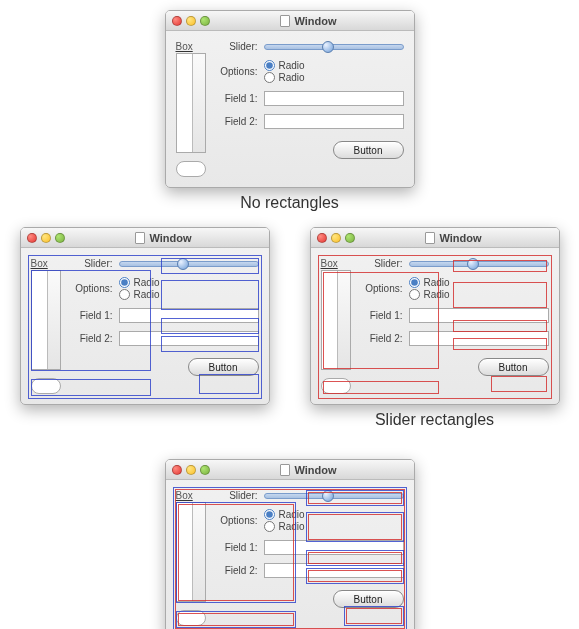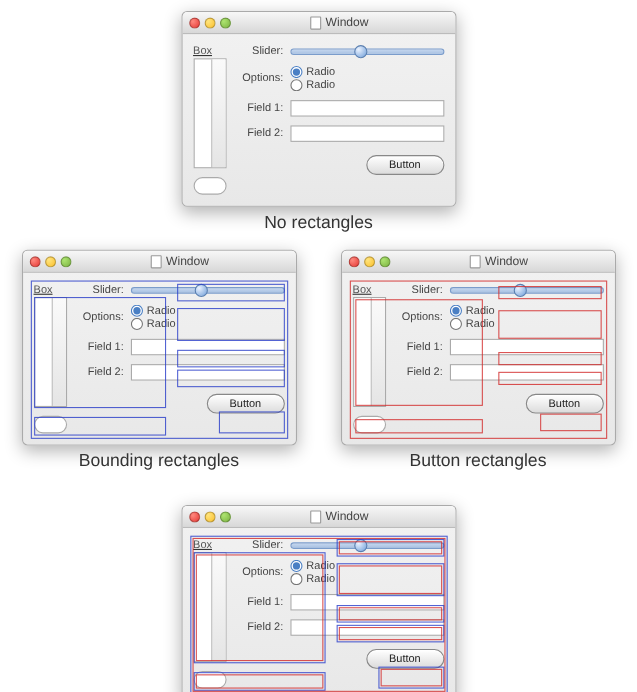--- a/index.html
+++ b/index.html
@@ -38,20 +38,21 @@
     box-shadow: 0 5px 15px rgba(0,0,0,0.3);
     overflow: hidden;
   }
   .titlebar {
     height: 20px;
     background: linear-gradient(#f7f7f7, #d8d8d8);
     border-bottom: 1px solid #bbb;
     display: flex;
     align-items: center;
     padding: 0 6px;
+    font-weight: bold;
   }
   .traffic { display: flex; gap: 4px; }
   .tl-btn {
     width: 10px; height: 10px; border-radius: 50%;
     border: 1px solid rgba(0,0,0,0.25);
   }
   .tl-close { background: radial-gradient(circle at 30% 30%, #ff8a80, #e53935); }
   .tl-min   { background: radial-gradient(circle at 30% 30%, #ffe57f, #fbc02d); }
   .tl-zoom  { background: radial-gradient(circle at 30% 30%, #aee571, #7cb342); }
   .title-center {
@@ -265,21 +266,20 @@
         <div class="rect blue" style="left:7px; top:7px; width:234px; height:144px;"></div>
         <div class="rect blue" style="left:10px; top:22px; width:120px; height:101px;"></div>
         <div class="rect blue" style="left:10px; top:131px; width:120px; height:17px;"></div>
         <div class="rect blue" style="left:140px; top:10px; width:98px; height:16px;"></div>
         <div class="rect blue" style="left:140px; top:32px; width:98px; height:30px;"></div>
         <div class="rect blue" style="left:140px; top:70px; width:98px; height:16px;"></div>
         <div class="rect blue" style="left:140px; top:88px; width:98px; height:16px;"></div>
         <div class="rect blue" style="left:178px; top:126px; width:60px; height:20px;"></div>
       </div>
     </div>
-    <div class="caption">Bounding rectangles</div>
   </div>
 
   <div class="figure">
     <div class="window">
       <div class="titlebar">
         <div class="traffic">
           <div class="tl-btn tl-close"></div>
           <div class="tl-btn tl-min"></div>
           <div class="tl-btn tl-zoom"></div>
         </div>
@@ -335,21 +335,21 @@
         <div class="rect red" style="left:7px; top:7px; width:234px; height:144px;"></div>
         <div class="rect red" style="left:12px; top:24px; width:116px; height:97px;"></div>
         <div class="rect red" style="left:12px; top:133px; width:116px; height:13px;"></div>
         <div class="rect red" style="left:142px; top:12px; width:94px; height:12px;"></div>
         <div class="rect red" style="left:142px; top:34px; width:94px; height:26px;"></div>
         <div class="rect red" style="left:142px; top:72px; width:94px; height:12px;"></div>
         <div class="rect red" style="left:142px; top:90px; width:94px; height:12px;"></div>
         <div class="rect red" style="left:180px; top:128px; width:56px; height:16px;"></div>
       </div>
     </div>
-    <div class="caption">Button rectangles</div>
+    <div class="caption">Slider rectangles</div>
   </div>
 </div>
 
 <div class="figure">
   <div class="window">
     <div class="titlebar">
       <div class="traffic">
         <div class="tl-btn tl-close"></div>
         <div class="tl-btn tl-min"></div>
         <div class="tl-btn tl-zoom"></div>

